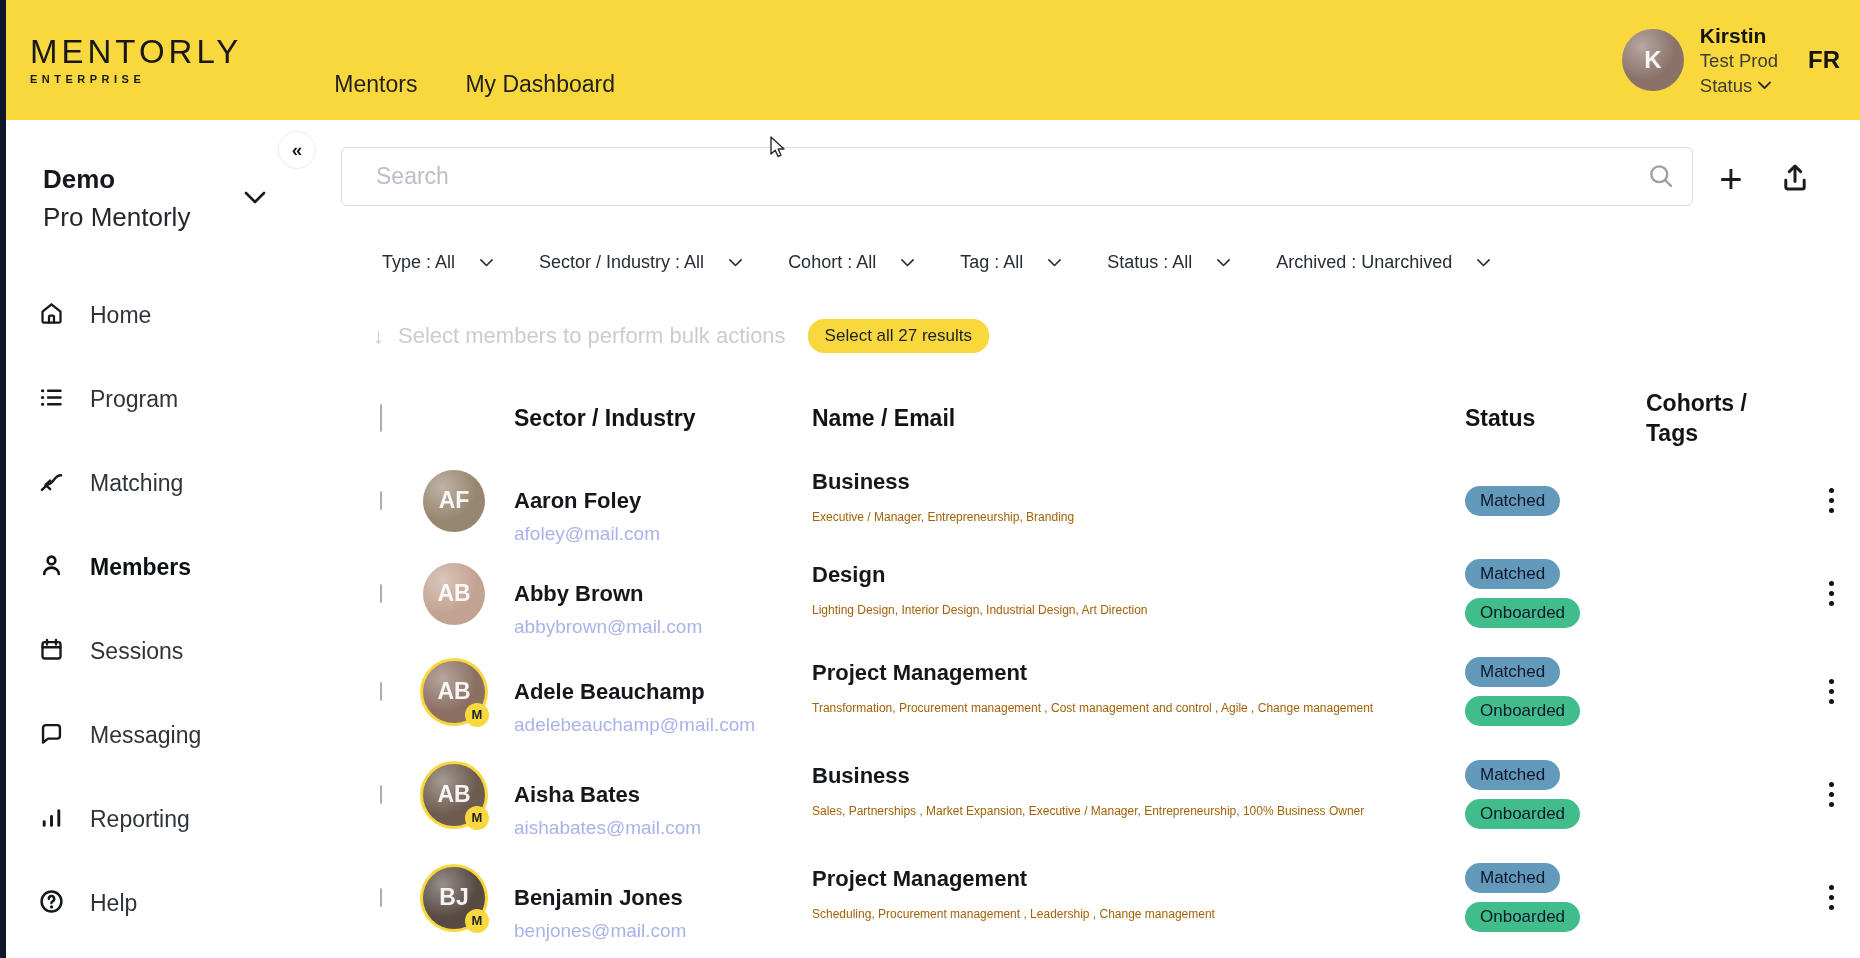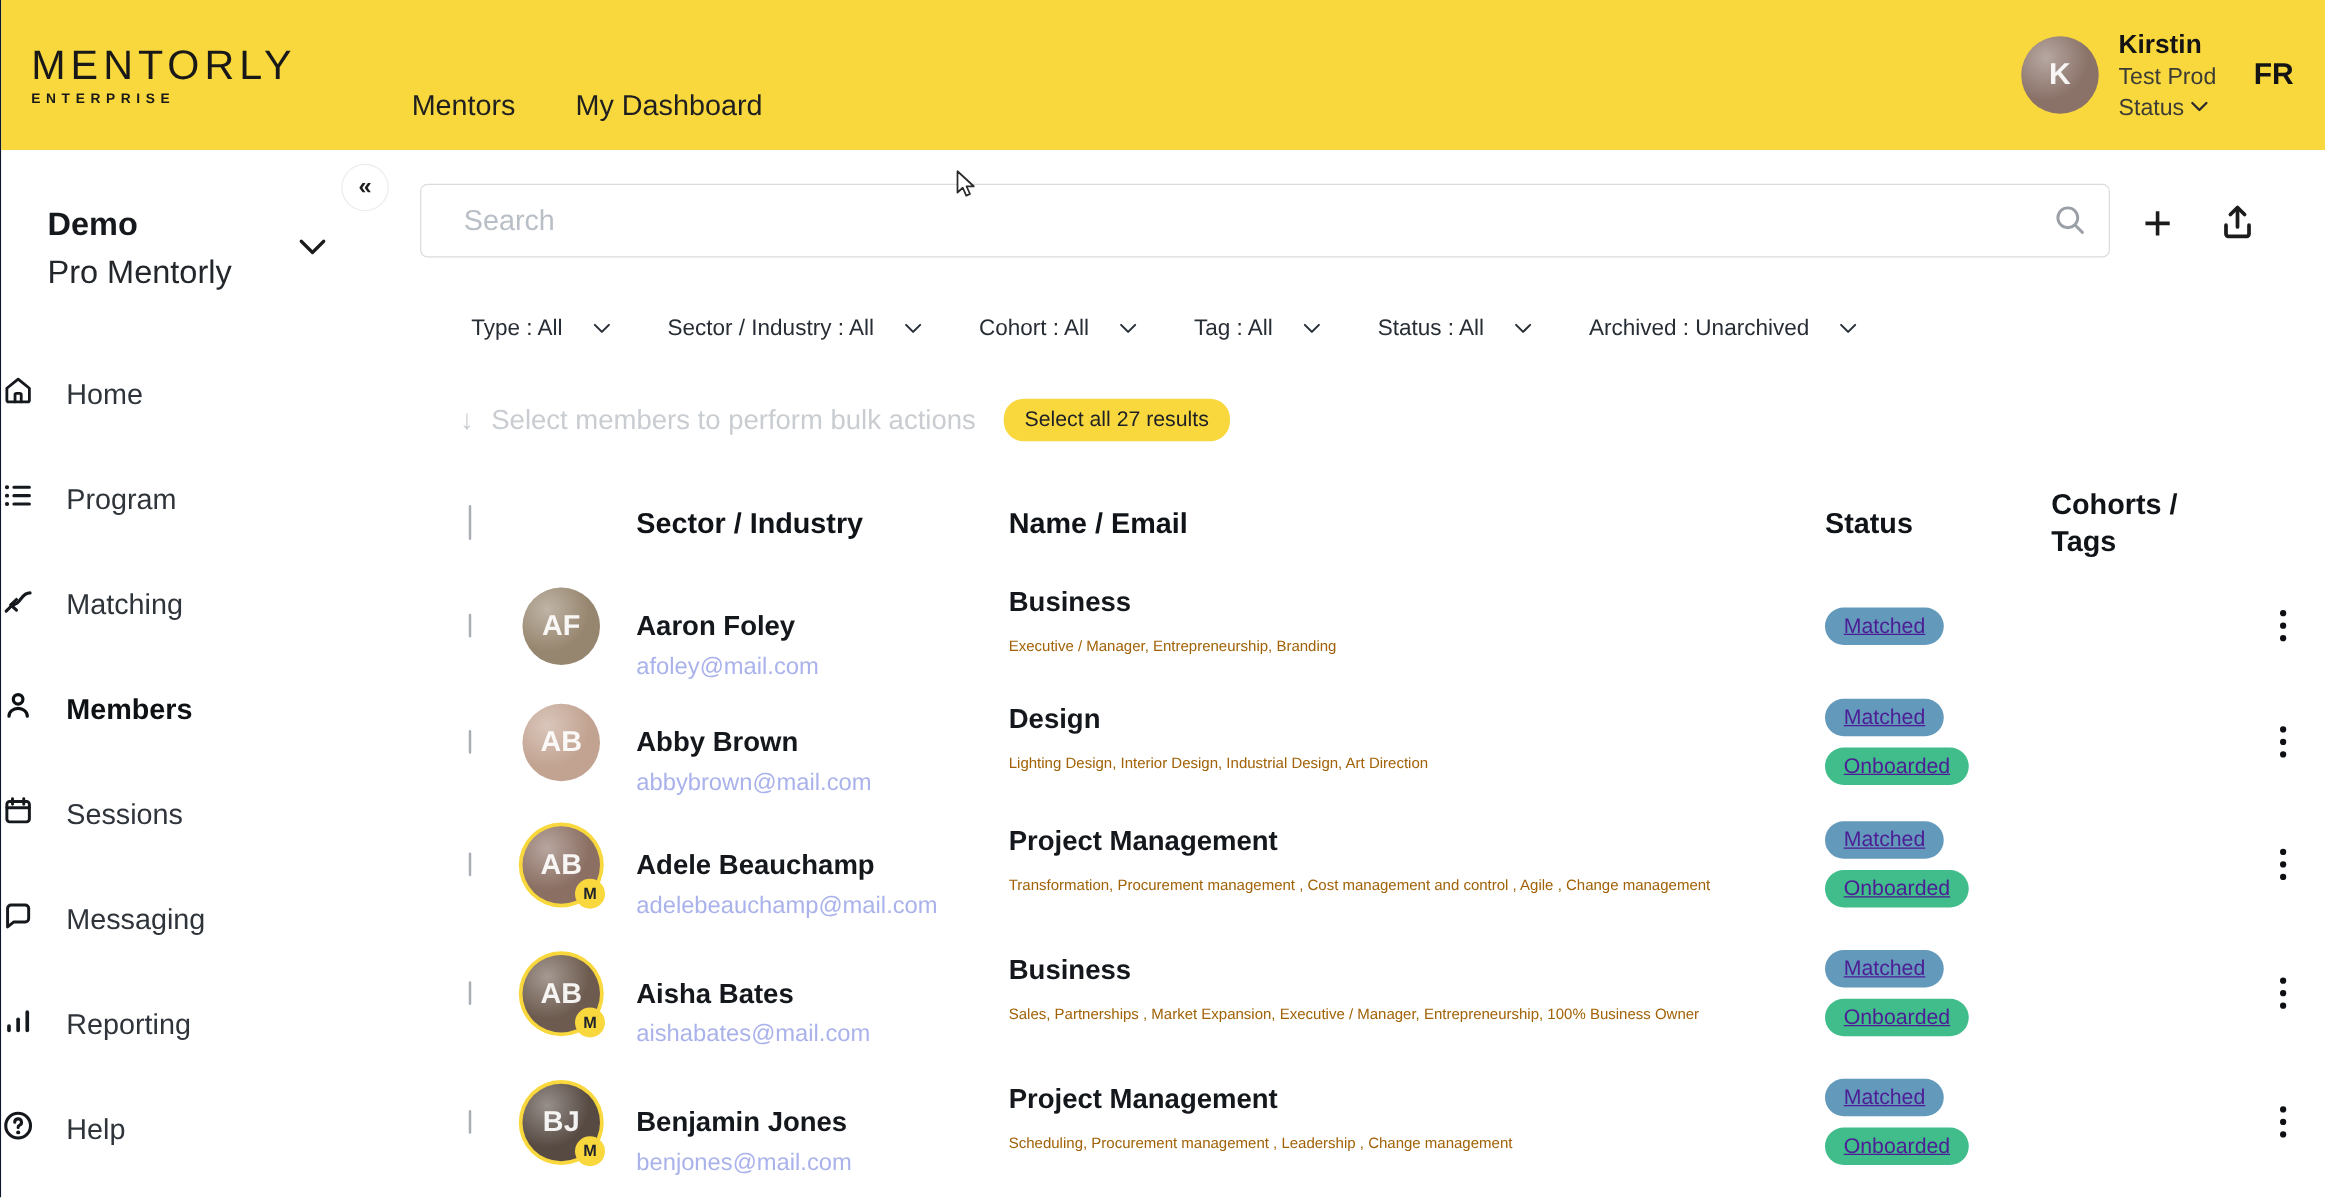--- a/index.html
+++ b/index.html
@@ -1,18 +1,18 @@
 <!DOCTYPE html>
 <html style="--brand-yellow: #F9D83E; --matched: #6399BB; --onboarded: #41BD8B; --link: #AAB2EB; --muted-text: #C9CDD1; --ink: #1E2227;"><head>
 <meta charset="utf-8">
 <style>
   * { margin:0; padding:0; box-sizing:border-box; }
   html,body { width:1860px; height:958px; background:#fff; overflow:hidden;
               font-family:"Liberation Sans","DejaVu Sans",sans-serif; color:#1e2227; }
-  .app { position:relative; width:1860px; height:958px; background:#fff; border-left:1px solid #0f172a; }
+  .app { position:relative; width:1860px; height:958px; background:#fff; border-left:6px solid #0f172a; }
 
   
   .topbar { position:absolute; left:0; top:0; width:1860px; height:120px;
             background:var(--brand-yellow,#F9D83E); display:flex; align-items:center; padding:0 26px 0 24px; }
   .brand { display:flex; flex-direction:column; line-height:1; cursor:default; }
   .brand-name { font-size:33px; letter-spacing:4px; font-weight:500; color:#181818; }
   .brand-tagline { font-size:11px; letter-spacing:4.5px; font-weight:700; color:#181818; margin-top:6px; }
   .topnav { display:flex; gap:48px; margin-left:92px;margin-top:48px; }
   .topnav .nav-item { font-size:23px; color:#1f1f1f; cursor:pointer; }
   .top-right { margin-left:auto; display:flex; align-items:center; gap:16px; }
@@ -27,21 +27,21 @@
   .user-role .chev { display:inline-block; margin-left:5px; transform:translateY(-1px); }
   .lang { font-weight:700; font-size:24px; color:#141414; margin-left:14px; cursor:pointer; }
 
   
   .sidebar { position:absolute; left:0; top:120px; width:310px; height:838px; background:#fff; }
   .org { position:relative; padding:44px 0 0 37px; }
   .org-title { font-size:26px; font-weight:700; color:#15181c; }
   .org-sub { font-size:26px; color:#23272c; margin-top:7px; }
   .org-chevron { position:absolute; left:237px; top:70px; cursor:pointer; }
   .nav-list { margin-top:40px; }
-  .side-item { display:flex; align-items:center; height:84px; gap:25px; cursor:pointer; }
+  .side-item { display:flex; align-items:center; height:84px; padding-left:32px; gap:25px; cursor:pointer; }
   .side-item svg { flex:0 0 auto; }
   .side-label { font-size:23px; color:#2e343a; }
   .side-item.active .side-label { font-weight:700; color:#0e1114; }
 
   
   .main { position:absolute; left:310px; top:120px; width:1550px; height:838px; }
   .collapse-btn { position:absolute; left:272px; top:131px; width:38px; height:38px; border-radius:50%;
                   background:#fff; border:1px solid #ececec; display:flex; align-items:center; justify-content:center;
                   font-size:19px; font-weight:700; color:#1c1c1c; cursor:pointer; z-index:5; }
   .search-wrap { position:absolute; left:25px; top:27px; width:1352px; height:59px; }
@@ -73,21 +73,21 @@
   .m-badge { position:absolute; right:-4px; bottom:-4px; width:24px; height:24px; border-radius:50%;
              background:var(--brand-yellow,#F9D83E); color:#20242a; font-size:13px; font-weight:700;
              display:flex; align-items:center; justify-content:center; }
   .name-cell { display:flex; flex-direction:column; gap:9px; }
   .member-name { font-size:22px; font-weight:700; color:#14171b; cursor:pointer;margin-top:32px; }
   .member-email { font-size:19px; color:var(--link,#AAB2EB); cursor:pointer; }
   .sector-cell { display:flex; flex-direction:column; gap:6px; padding-right:30px; }
   .sector-title { font-size:22px; font-weight:700; color:#14171b; }
   .sector-desc { font-size:12px; color:#a16207; line-height:32px; max-width:585px; }
   .status-cell { display:flex; flex-direction:column; gap:9px; align-items:flex-start; }
-  .badge { color:#4c1d95; font-size:17px; padding:5px 15px; border-radius:15px; white-space:nowrap;text-decoration:underline; }
+  .badge { color:#0f172a; font-size:17px; padding:5px 15px; border-radius:15px; white-space:nowrap; }
   .badge.matched { background:var(--matched,#6399BB); }
   .badge.onboarded { background:var(--onboarded,#41BD8B); }
   .kebab { display:flex; flex-direction:column; gap:5px; align-items:center; cursor:pointer; padding:6px; }
   .kebab i { width:5px; height:5px; border-radius:50%; background:#0d0f12; }
 
   .cursor { position:absolute; left:763px; top:136px; z-index:50; pointer-events:none; }
 </style>
 </head>
 <body>
 

